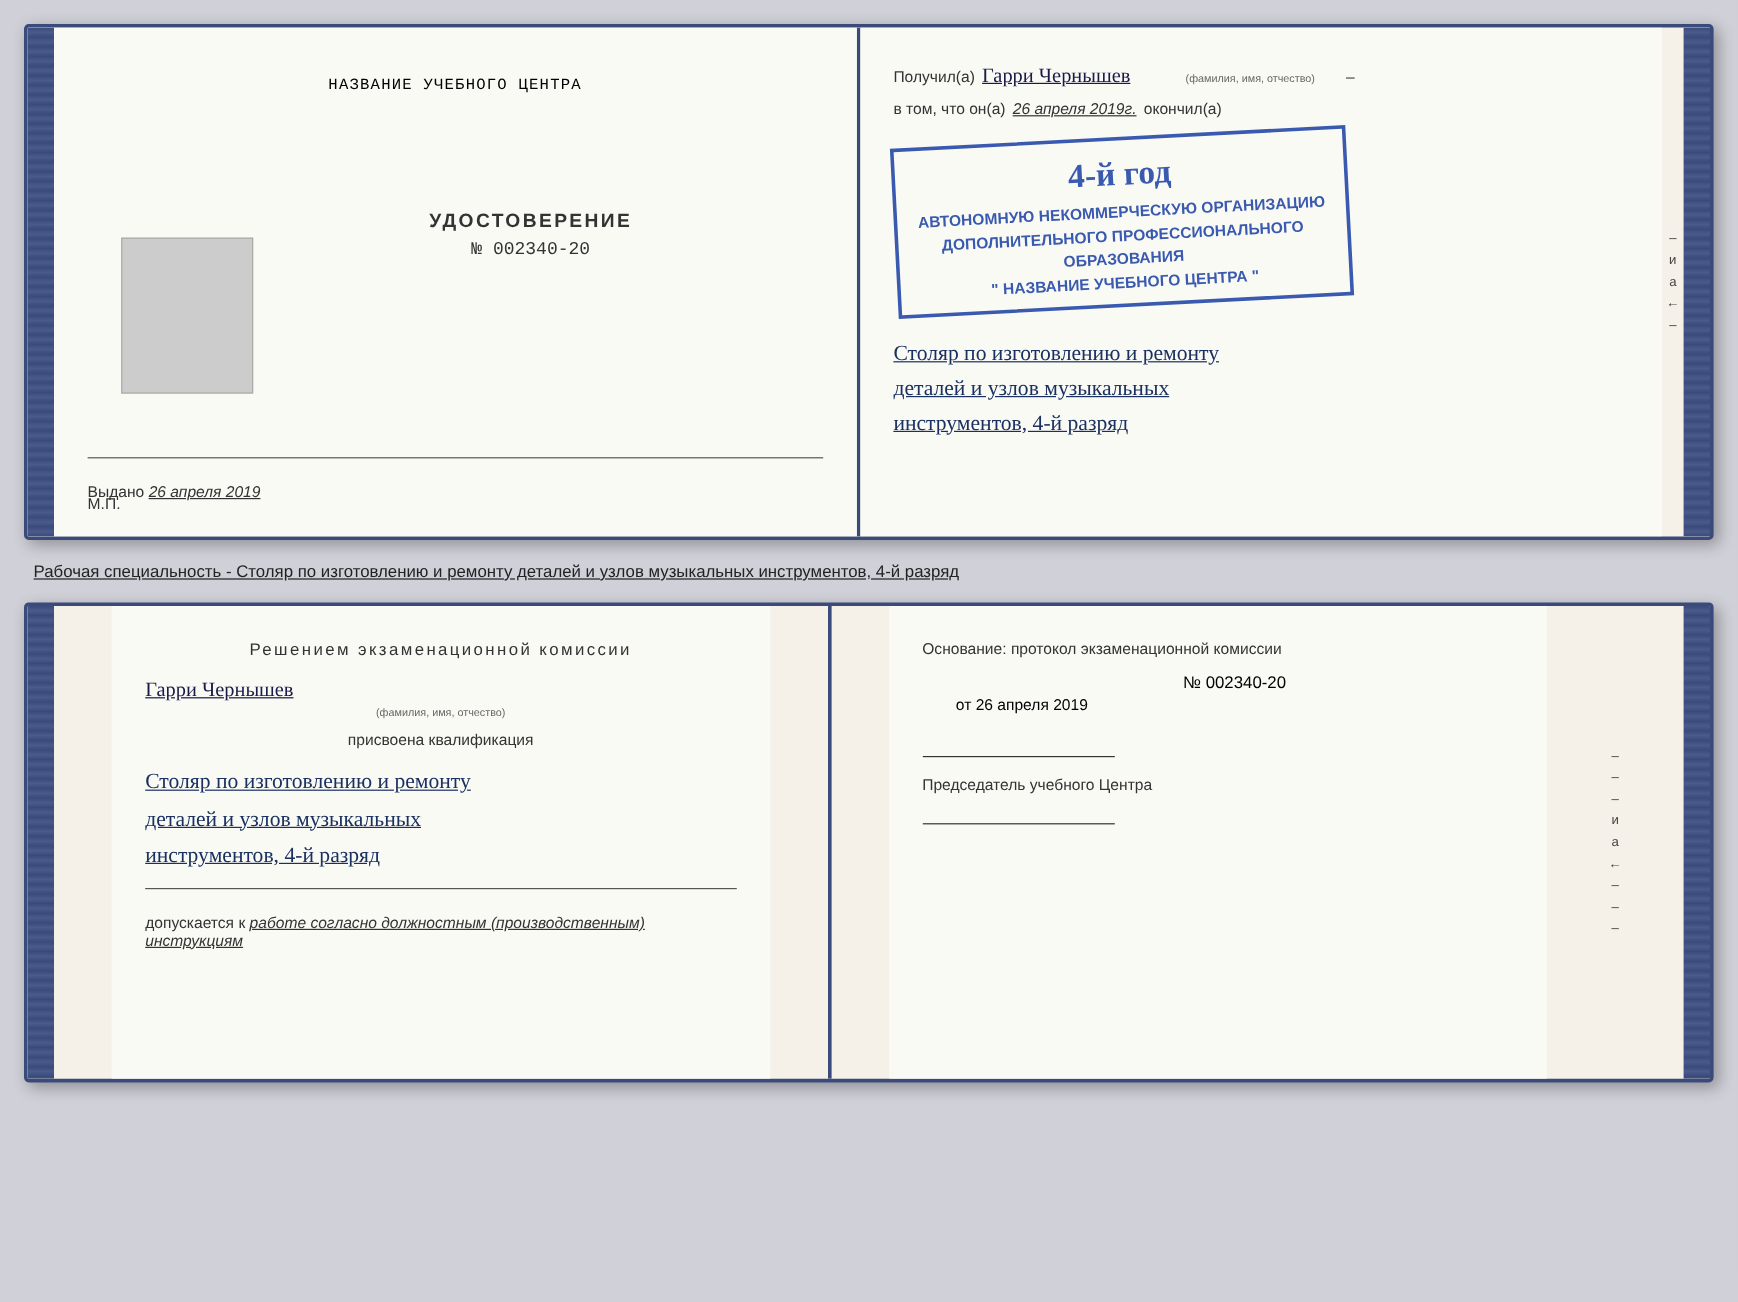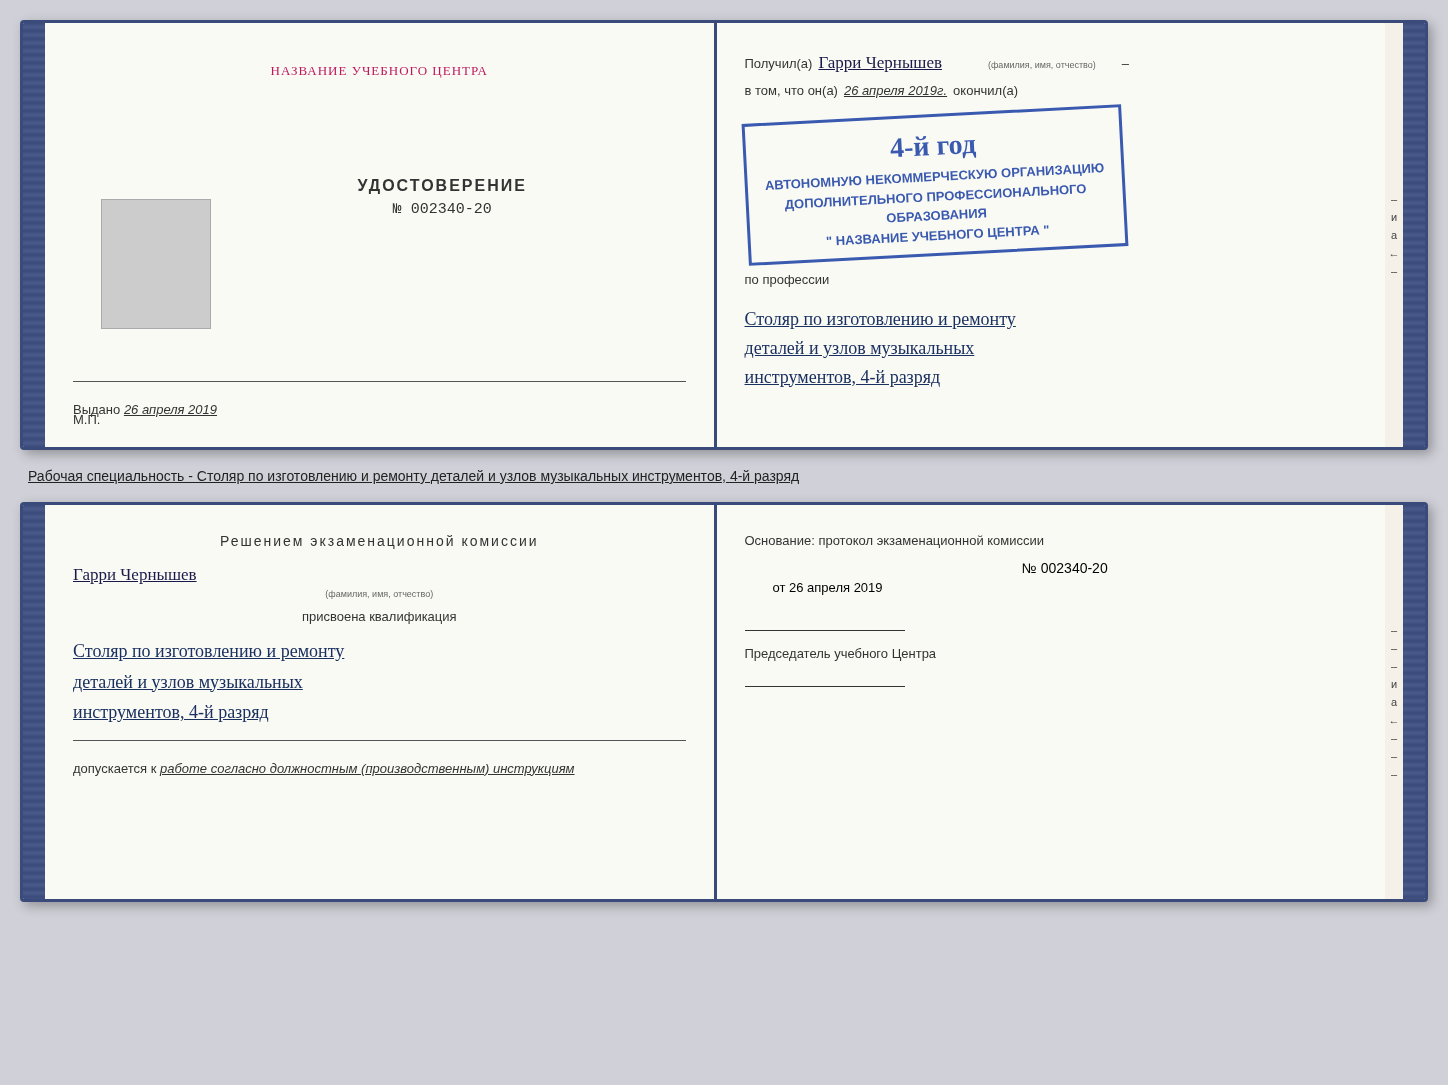--- a/index.html
+++ b/index.html
@@ -53,23 +53,23 @@
     
     .cert-left {
       display: flex;
       flex-direction: column;
       align-items: center;
     }
 
     .center-title {
       font-size: 13px;
       text-align: center;
-      color: #be185d;
+      color: #000000;
       margin-bottom: 20px;
-      font-family: Liberation Serif, serif;
+      font-family: Liberation Mono, monospace;
       letter-spacing: 1px;
     }
 
     .cert-photo-area {
       width: 110px;
       height: 130px;
       background: #ccc;
       border: 1px solid #aaa;
       margin-bottom: 16px;
       position: absolute;
@@ -180,20 +180,21 @@
 
     
     .cert-book-bottom {
       display: flex;
       background: #f5f0e8;
       border: 3px solid #3a4a7a;
       border-radius: 4px;
       overflow: hidden;
       box-shadow: 4px 4px 12px rgba(0,0,0,0.3);
       min-height: 400px;
+      gap: 48px;
     }
 
     .bottom-left, .bottom-right {
       flex: 1;
       padding: 28px 28px;
       background: #fafaf5;
       position: relative;
     }
 
     .bottom-divider {
@@ -361,23 +362,20 @@
         <span style="font-size:13px;">окончил(а)</span>
       </div>
 
       <div class="stamp-box">
         <span class="stamp-large">4-й год</span>
         <div>АВТОНОМНУЮ НЕКОММЕРЧЕСКУЮ ОРГАНИЗАЦИЮ</div>
         <div>ДОПОЛНИТЕЛЬНОГО ПРОФЕССИОНАЛЬНОГО ОБРАЗОВАНИЯ</div>
         <div>" НАЗВАНИЕ УЧЕБНОГО ЦЕНТРА "</div>
       </div>
 
-      <div class="right-line">
-        <span style="font-size:13px;">по профессии</span>
-      </div>
       <div class="profession-lines">
         <span class="profession-line">Столяр по изготовлению и ремонту</span>
         <span class="profession-line">деталей и узлов музыкальных</span>
         <span class="profession-line">инструментов, 4-й разряд</span>
       </div>
     </div>
 
     <div class="edge-right-text">
       <span class="edge-char">–</span>
       <span class="edge-char">и</span>

